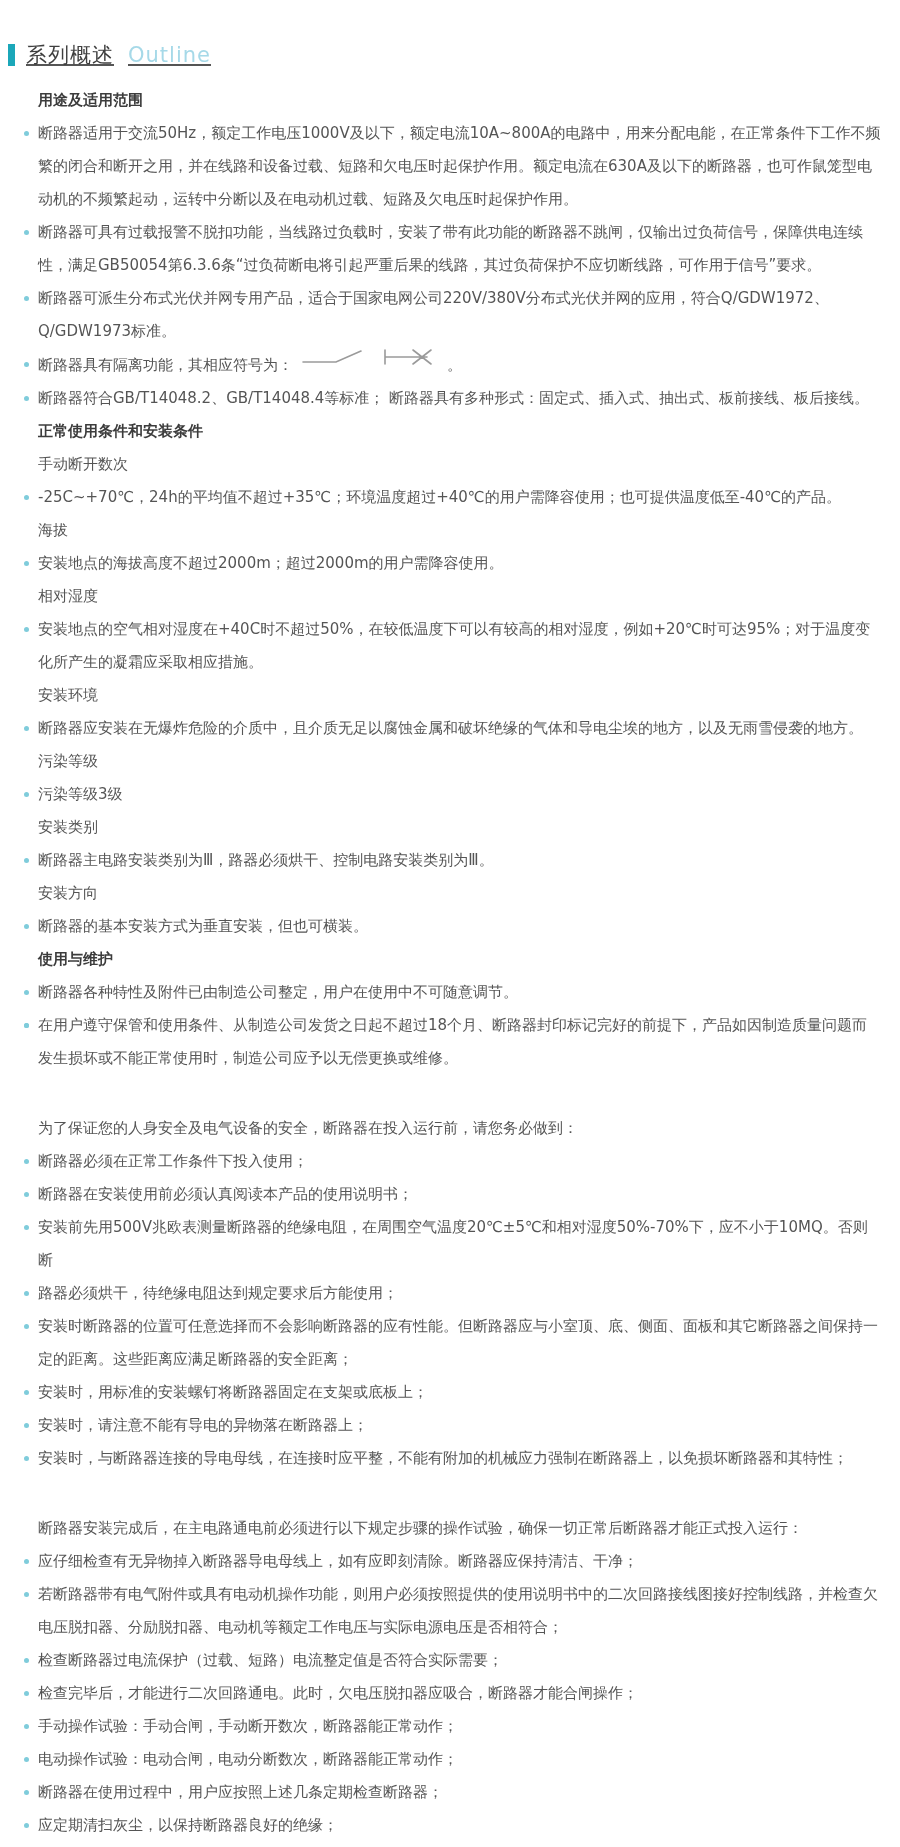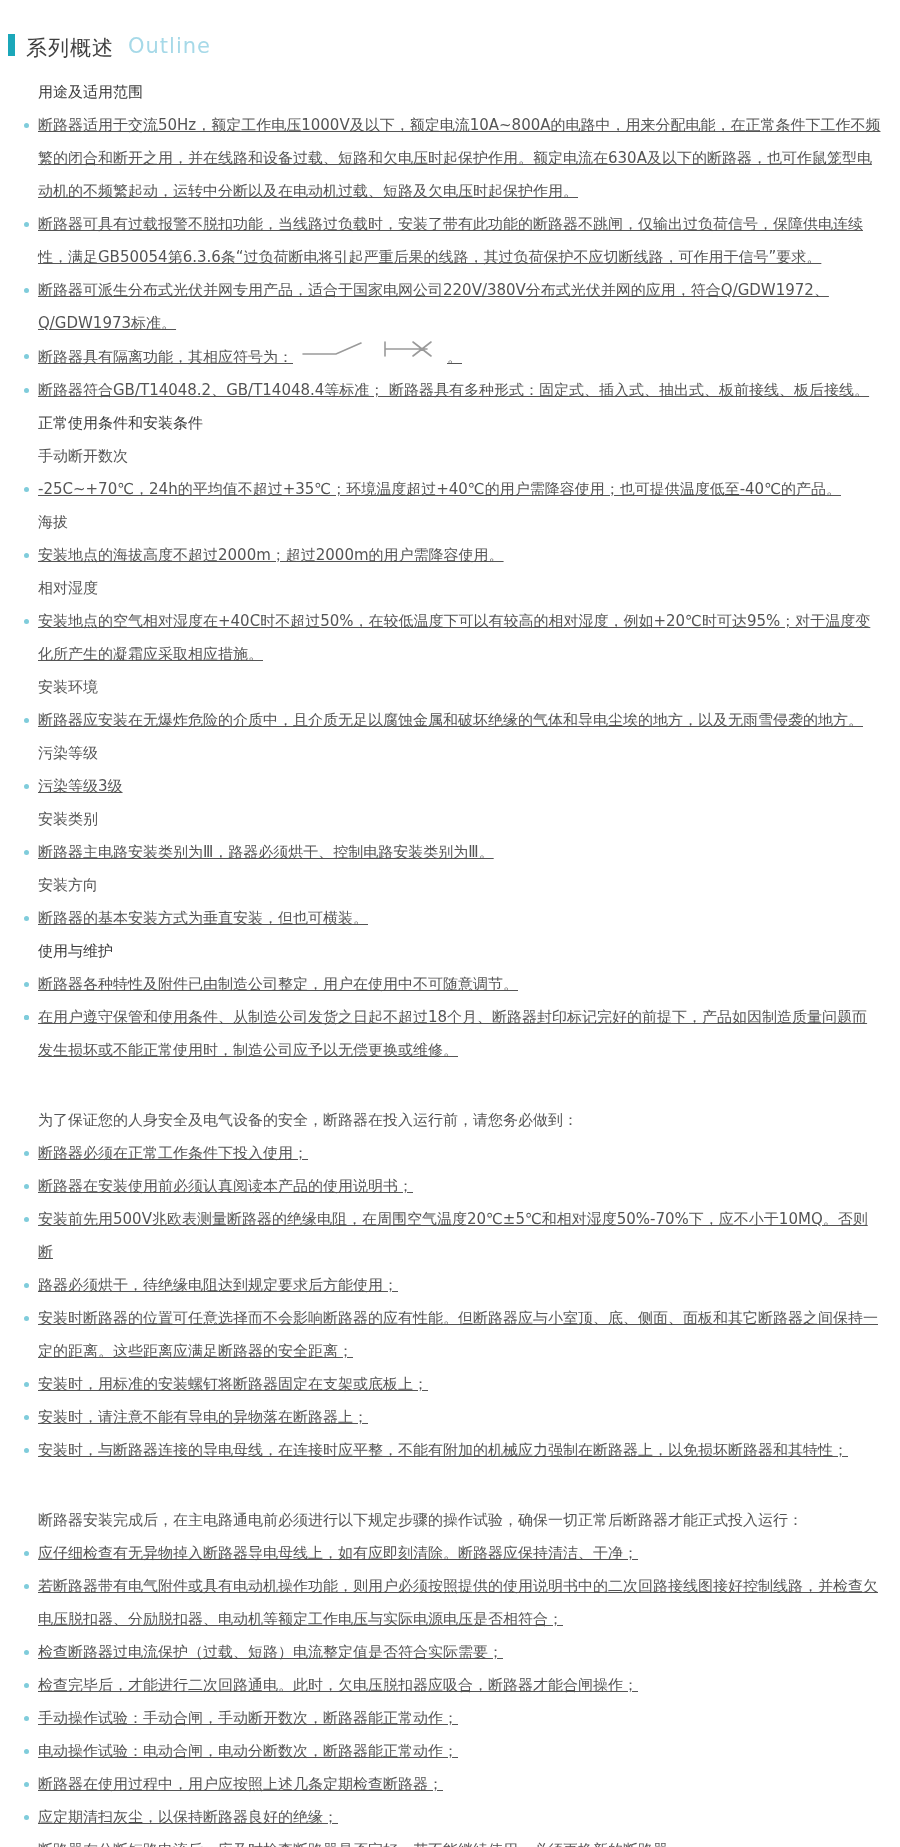--- a/index.html
+++ b/index.html
@@ -17,23 +17,24 @@
     min-height:1847px;
     background:#ffffff;
     font-family:"DejaVu Sans","Liberation Sans",sans-serif;
     color:var(--text);
   }
   .page{
     padding:34px 0 30px 0;
   }
   .title-row{
     display:flex;
-    align-items:flex-start;
-    margin:0 0 16px 8px;
+    align-items:center;
+    margin:8px 0 16px 8px;
     height:26px;
+    text-decoration:underline;
   }
   .title-bar{
     width:7px;
     height:22px;
     background:var(--accent);
     margin-right:11px;
   }
   .title-zh{
     font-size:21px;
     color:#3f3f3f;
@@ -44,40 +45,39 @@
     color:var(--title-en);
     margin-left:14px;
     letter-spacing:1px;
   }
   .content{
     padding:0 18px 0 38px;
     font-size:15px;
     line-height:33px;
   }
   .section-heading{
-    font-weight:normal;
+    font-weight:bold;
     color:var(--heading);
     font-size:15px;
     line-height:33px;
     margin:0;
   }
   .subheading{
     color:var(--text);
     line-height:33px;
   }
   .paragraph{
     color:var(--text);
     line-height:33px;
     margin-top:37px;
   }
   .list-item{
     position:relative;
     color:var(--text);
     line-height:33px;
-    text-decoration:underline;
   }
   .bullet-dot{
     position:absolute;
     left:-14px;
     top:14px;
     width:5px;
     height:5px;
     border-radius:50%;
     background:var(--bullet);
   }

